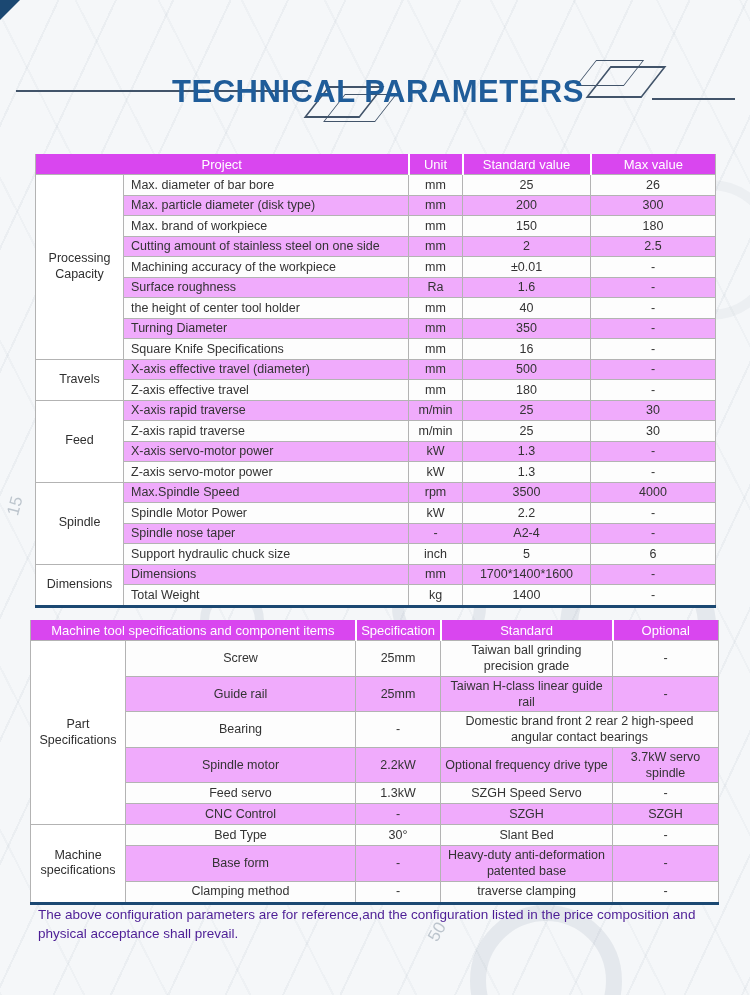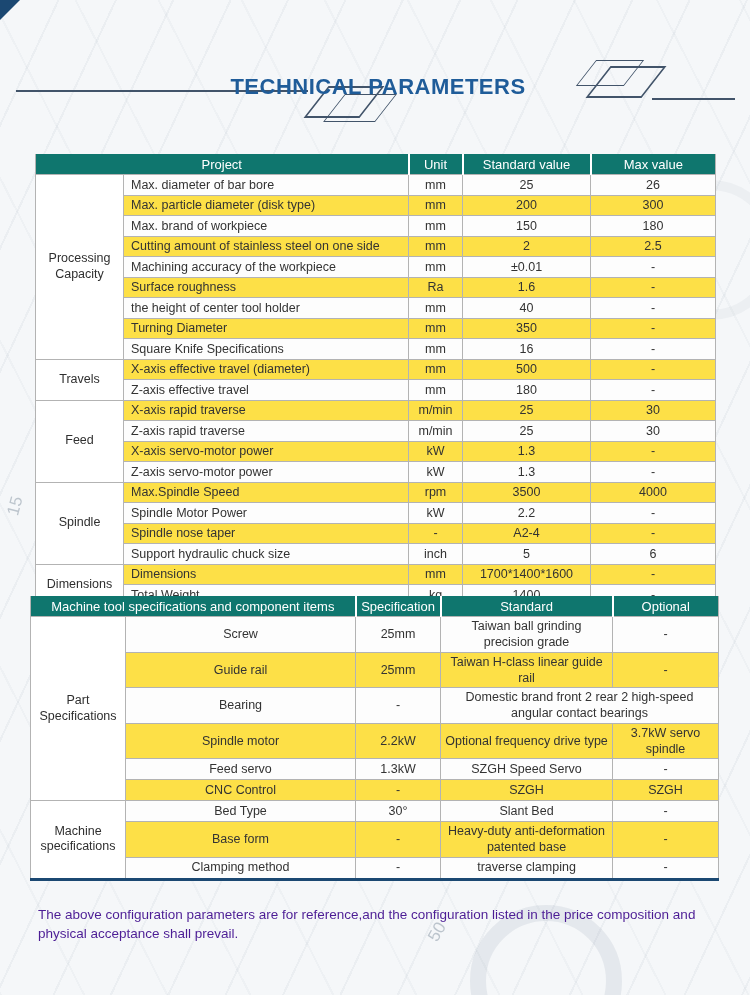--- a/index.html
+++ b/index.html
@@ -31,36 +31,36 @@
   .h-line{position:absolute;height:2px;background:#42546a;}
   .h-line-left{left:16px;top:90px;width:292px;}
   .h-line-right{left:652px;top:98px;width:83px;}
   .para{position:absolute;border:2px solid #42546a;transform:skewX(-38deg);background:transparent;}
   .pl1{left:316px;top:86px;width:52px;height:28px;}
   .pl2{left:334px;top:94px;width:50px;height:26px;border-width:1px;}
   .pr1{left:598px;top:66px;width:52px;height:28px;}
   .pr2{left:586px;top:60px;width:46px;height:24px;border-width:1px;}
   .page-title{
     position:absolute;left:0;top:74px;width:750px;text-align:center;
-    color:#1f5c99;font-size:22px;font-weight:bold;letter-spacing:0.5px;
+    color:#1f5c99;font-size:31px;font-weight:bold;letter-spacing:0.5px;
     padding-left:6px;box-sizing:border-box;z-index:3;
   }
 
   
   table{border-collapse:collapse;table-layout:fixed;position:absolute;z-index:2;
     border-left:1px solid #b3b3b3;border-right:1px solid #b3b3b3;border-bottom:3px solid #1b4872;}
   #t1{left:35px;top:154px;width:680px;}
-  #t2{left:30px;top:596px;width:688px;}
-  th{background:#0f766e;color:#ffffff;font-weight:normal;font-size:13px;height:20px;padding:0 2px;}
+  #t2{left:30px;top:620px;width:688px;}
+  th{background:#d946ef;color:#ffffff;font-weight:normal;font-size:13px;height:20px;padding:0 2px;}
   th.sep{border-left:2px solid #ffffff;}
   td{border:1px solid #b3b3b3;font-size:12.5px;color:#333333;padding:1px 4px;
      text-align:center;vertical-align:middle;line-height:1.3;background:#fdfdfd;}
   #t1 td{height:17.5px;}
   #t2 td{height:18px;}
-  tr.alt td{background:#fde047;}
+  tr.alt td{background:#f0abfc;}
   td.group{background:#ffffff !important;color:#2f2f2f;line-height:1.25;margin-left:25px;}
   #t1 td.c-item{text-align:left;padding-left:7px;}
 
   
   .footnote{position:absolute;left:38px;top:906px;width:678px;z-index:2;
     font-size:13.5px;color:#4c1d95;line-height:1.4;}
 </style>
 </head>
 <body>
 

